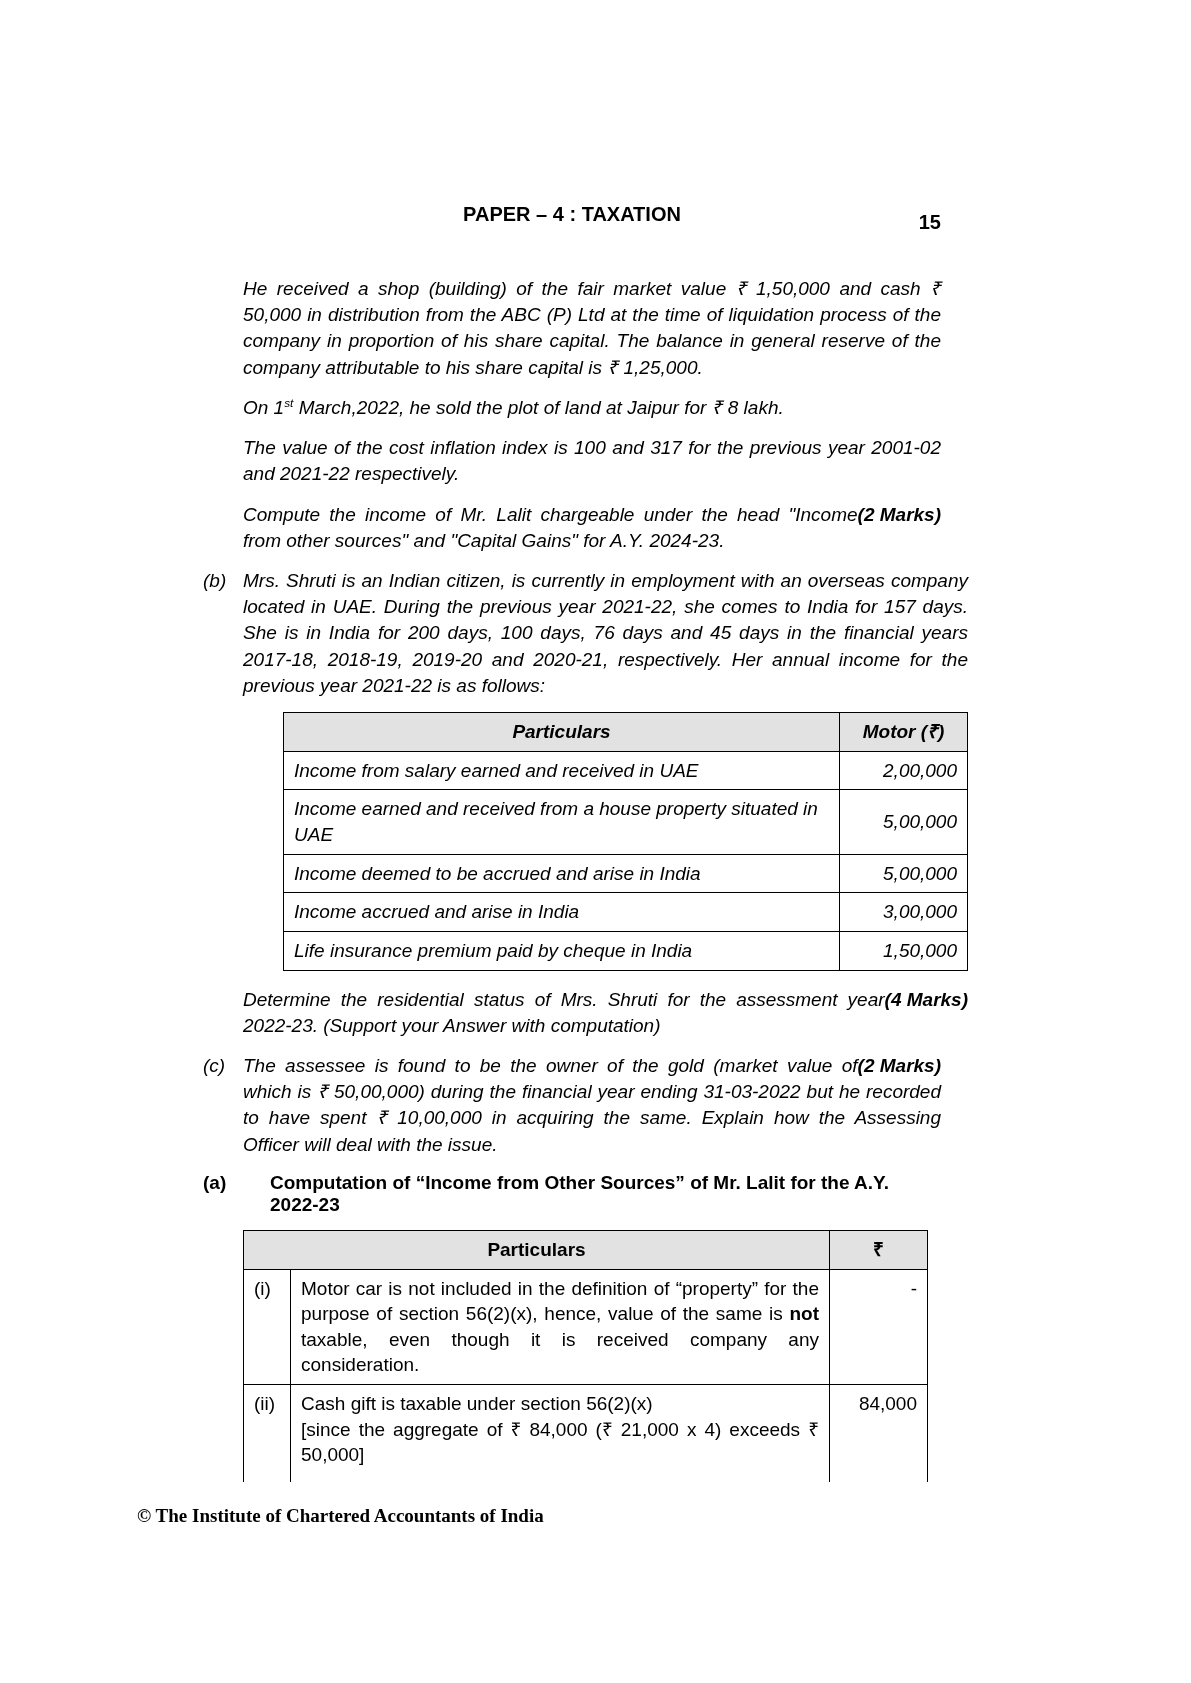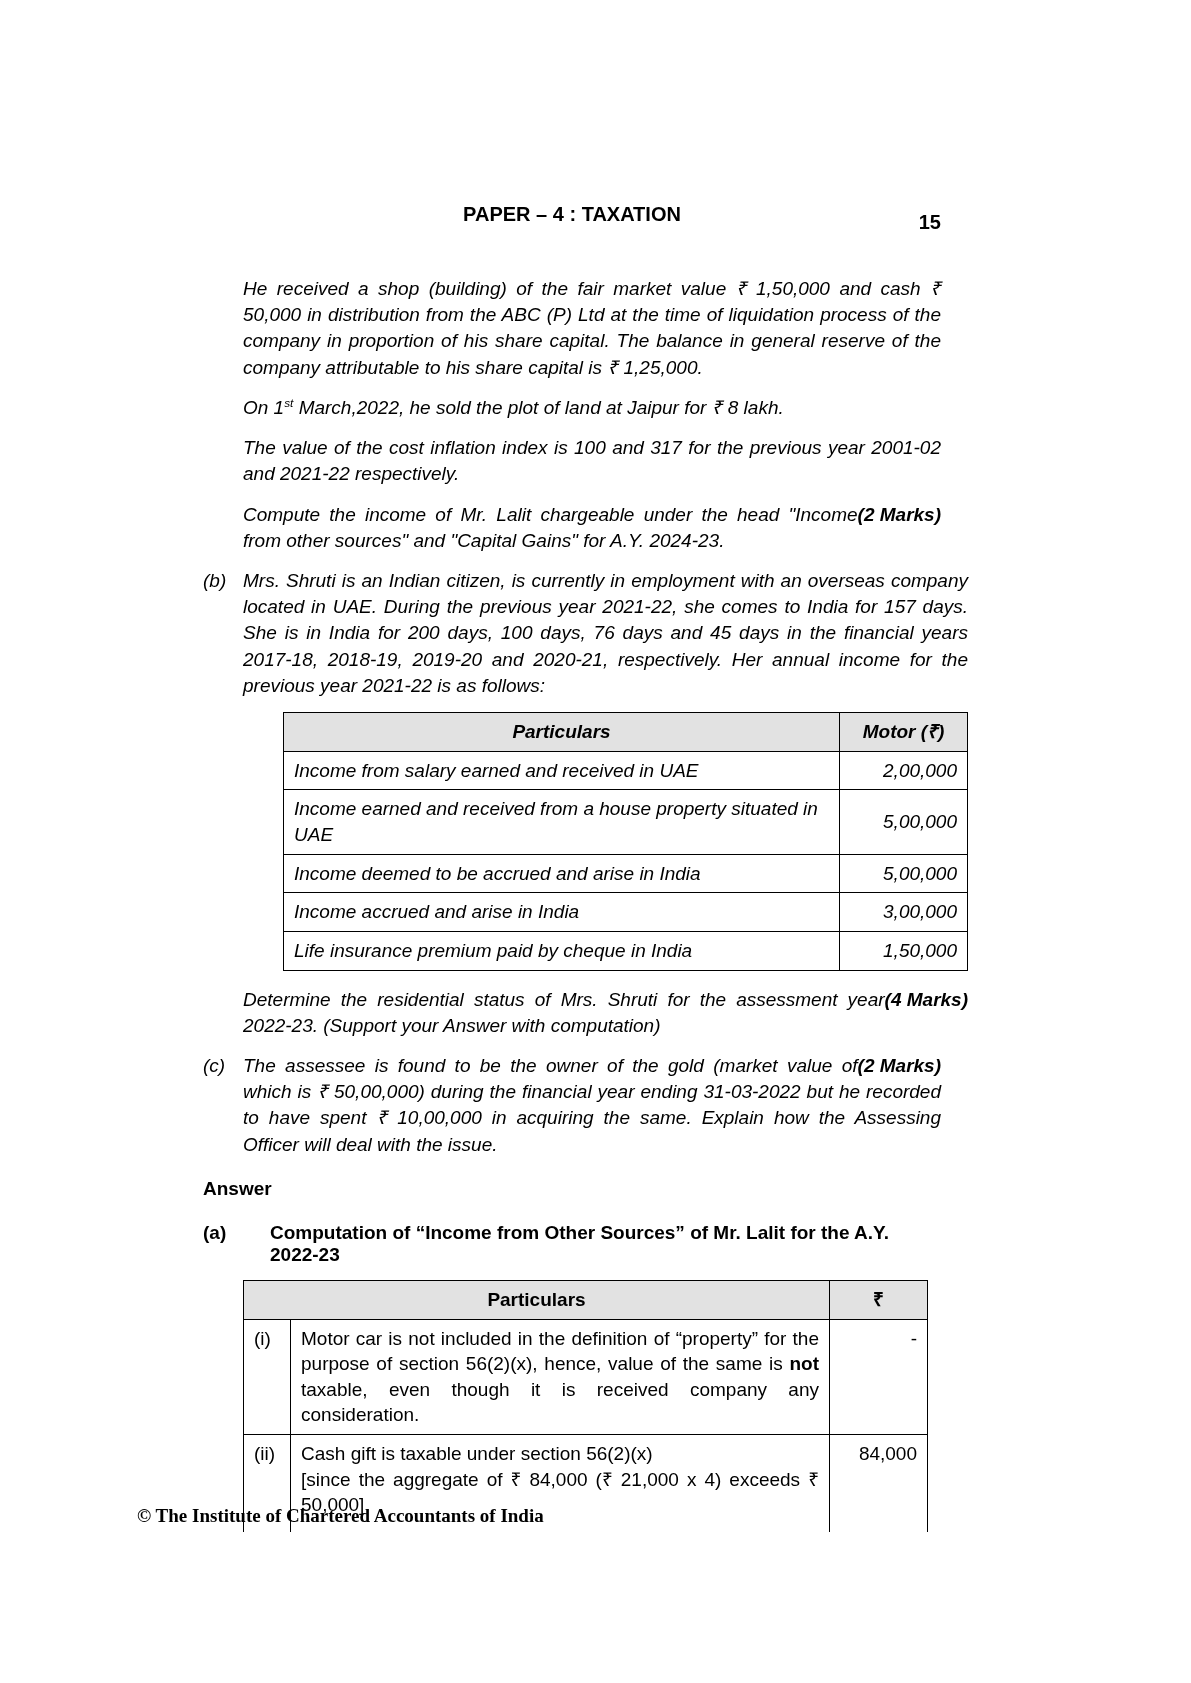--- a/index.html
+++ b/index.html
@@ -140,21 +140,20 @@
       </div>
     </div>
 
     <div class="labeled">
       <div class="qlabel">(c)</div>
       <div class="qbody">
         <p class="q"><span class="marks">(2 Marks)</span><span>The assessee is found to be the owner of the gold (market value of which is ₹ 50,00,000) during the financial year ending 31-03-2022 but he recorded to have spent ₹ 10,00,000 in acquiring the same. Explain how the Assessing Officer will deal with the issue.</span></p>
       </div>
     </div>
 
-    <div class="answer-heading">Answer</div>
 
     <div class="ans-title-row">
       <div class="alabel">(a)</div>
       <div class="atitle">Computation of “Income from Other Sources” of Mr. Lalit for the A.Y. 2022-23</div>
     </div>
 
     <table class="t2">
       <thead>
         <tr>
           <th colspan="2">Particulars</th>

